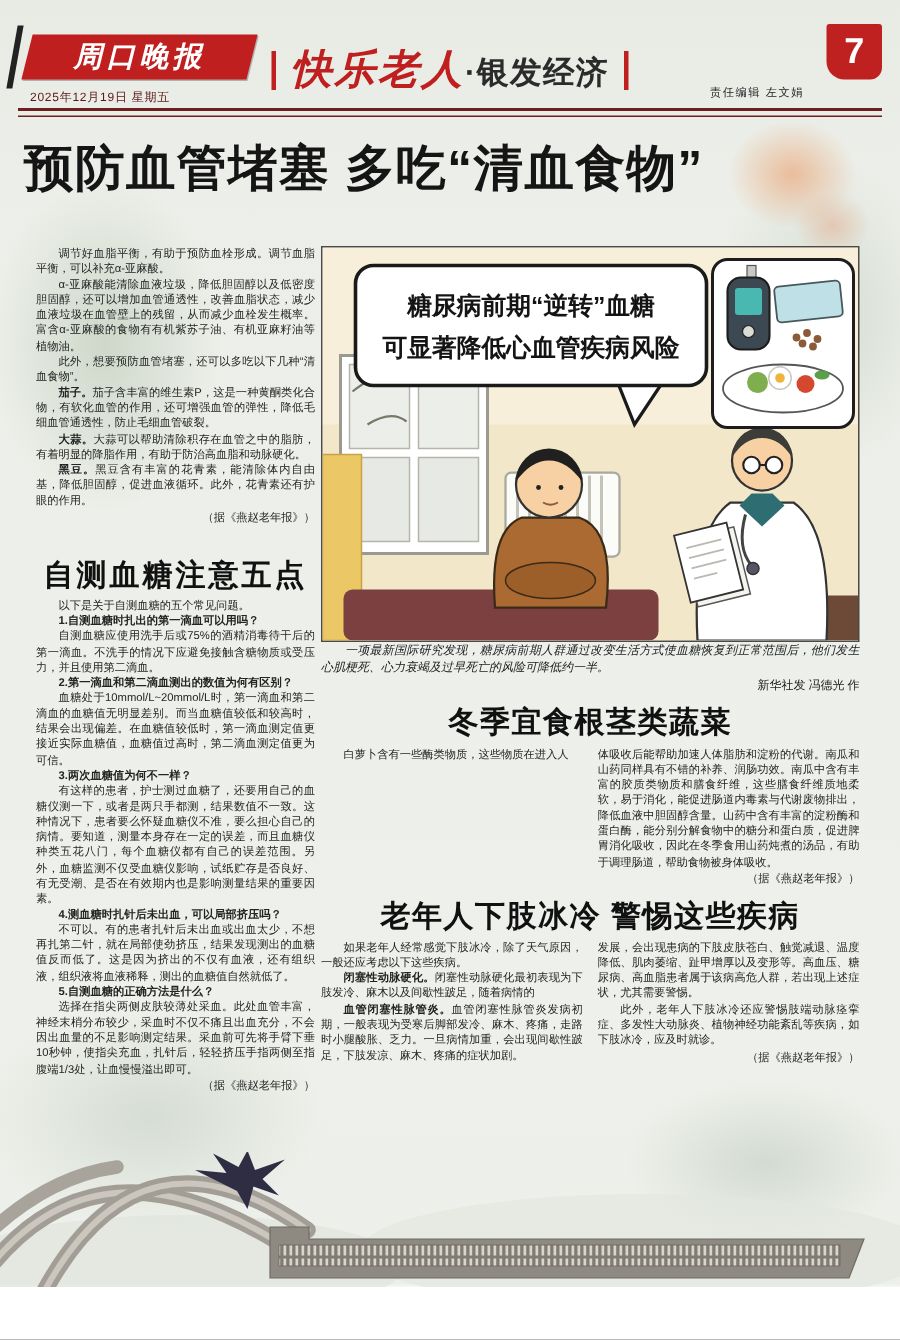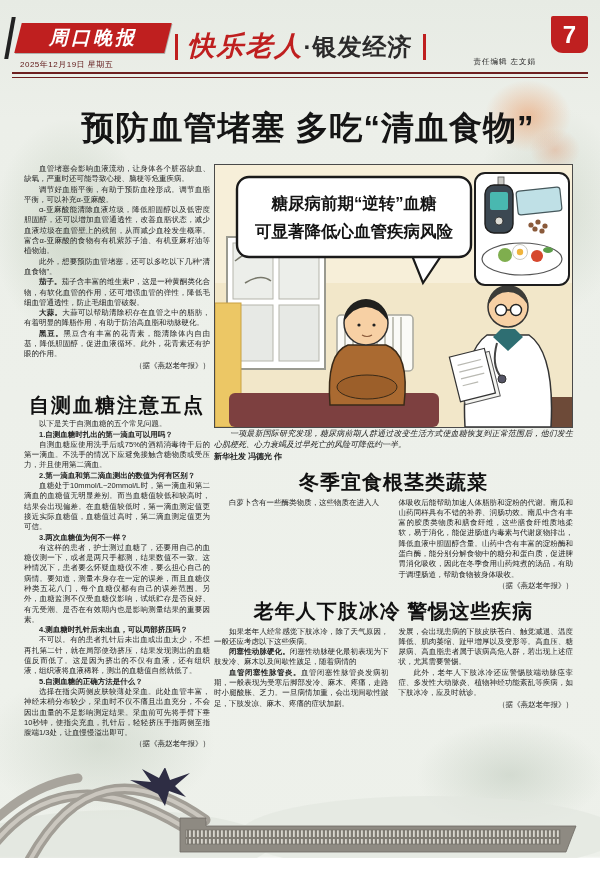--- a/index.html
+++ b/index.html
@@ -18,49 +18,49 @@
   .header{position:absolute;left:12px;top:16px;right:12px;height:54px;}
   .masthead{position:absolute;left:6px;top:7px;width:150px;height:30px;background:#bf1f1f;
             transform:skewX(-14deg);box-shadow:1px 1px 0 rgba(0,0,0,.25);display:flex;align-items:center;justify-content:center;}
   .masthead::before{content:"";position:absolute;left:-10px;top:-6px;width:4px;height:42px;background:#222;transform:skewX(4deg);}
   .masthead-text{transform:skewX(14deg);color:#fff;font-family:"Liberation Serif","DejaVu Serif",serif;
                  font-weight:bold;font-style:italic;font-size:19px;letter-spacing:3px;white-space:nowrap;}
   .issue-date{position:absolute;left:8px;top:43px;font-size:8px;color:#5d1414;letter-spacing:.5px;}
   .section-title{position:absolute;left:0;right:0;top:12px;text-align:center;white-space:nowrap;}
   .section-title .bar{display:inline-block;width:3px;height:26px;background:#bf1f1f;vertical-align:-5px;margin:0 10px;}
   .st-red{font-family:"Liberation Serif","DejaVu Serif",serif;font-style:italic;font-weight:bold;font-size:27px;color:#bf1f1f;letter-spacing:2px;}
-  .st-dark{font-weight:bold;font-size:24px;color:#2b2b2b;letter-spacing:1px;}
+  .st-dark{font-weight:bold;font-size:21px;color:#2b2b2b;letter-spacing:1px;}
   .editor{position:absolute;right:52px;bottom:3px;font-size:7.5px;color:#222;letter-spacing:1px;margin-left:25px;}
   .page-badge{position:absolute;right:0;top:0;width:37px;height:37px;background:#bf2020;color:#fff;
               border-radius:2px 2px 8px 12px;display:flex;align-items:center;justify-content:center;
               font-size:24px;font-weight:bold;}
   .rule{position:absolute;left:12px;right:12px;top:72px;height:3px;border-top:2px solid #6e2020;border-bottom:1px solid #6e2020;}
 
   
-  .headline{position:absolute;left:16px;right:0;top:90px;margin:16px;text-align:center;
+  .headline{position:absolute;left:16px;right:0;top:90px;margin:0;text-align:left;
             font-size:33px;font-weight:bold;color:#151515;letter-spacing:1px;white-space:nowrap;}
 
   
   .art p{margin:0;text-indent:2em;text-align:justify;}
   .flush{text-indent:0 !important;}
   .attr{text-align:right;font-size:7.5px;margin-top:1px;}
   .col-left{position:absolute;left:24px;top:164px;width:186px;font-size:7.5px;line-height:10.3px;color:#242424;}
   .col-left h2{margin:29px 0 9px;text-align:center;font-size:20px;letter-spacing:2px;color:#111;}
   .col-right{position:absolute;left:214px;top:164px;width:359px;font-size:7.5px;line-height:10.3px;color:#242424;}
   .col-right h2{margin:15px 0 10px;text-align:center;font-size:20px;letter-spacing:1px;color:#111;}
   .two-col{display:flex;gap:10px;}
   .two-col>div{flex:1;min-width:0;}
 
   
   .figure{position:relative;width:357px;height:262px;border:1px solid #4a4a4a;background:#f2e7c9;overflow:hidden;}
   .figure svg{display:block;}
   .bubble-text{font:bold 16.5px "Liberation Sans","DejaVu Sans",sans-serif;fill:#141414;}
   .caption{margin:6px 2px 0;font-family:"Liberation Serif","DejaVu Serif",serif;font-style:italic;
            font-size:8px;line-height:11px;text-align:justify;text-indent:2em;color:#1c1c1c;}
-  .credit{font-family:"Liberation Serif","DejaVu Serif",serif;font-weight:bold;font-size:8px;margin-top:2px;color:#1c1c1c;}
+  .credit{font-family:"Liberation Serif","DejaVu Serif",serif;font-weight:normal;font-size:8px;text-align:right;margin-top:2px;color:#1c1c1c;}
 
   
   .footer-art{position:absolute;left:0;top:768px;width:600px;height:92px;}
   .white-strip{position:absolute;left:0;top:858px;width:600px;height:35px;background:#fff;}
 </style>
 </head>
 <body>
 
 <div class="page">
 
@@ -81,21 +81,20 @@
     </div>
     <div class="editor">责任编辑 左文娟</div>
     <div class="page-badge">7</div>
   </header>
   <div class="rule"></div>
 
   <h1 class="headline">预防血管堵塞  多吃“清血食物”</h1>
 
   <section class="col-left art">
     <div>
-        <p>血管堵塞会影响血液流动，让身体各个脏器缺血、缺氧，严重时还可能导致心梗、脑梗等危重疾病。</p>
         <p>调节好血脂平衡，有助于预防血栓形成。调节血脂平衡，可以补充α-亚麻酸。</p>
         <p>α-亚麻酸能清除血液垃圾，降低胆固醇以及低密度胆固醇，还可以增加血管通透性，改善血脂状态，减少血液垃圾在血管壁上的残留，从而减少血栓发生概率。富含α-亚麻酸的食物有有机紫苏子油、有机亚麻籽油等植物油。</p>
         <p>此外，想要预防血管堵塞，还可以多吃以下几种“清血食物”。</p>
         <p><b>茄子。</b>茄子含丰富的维生素P，这是一种黄酮类化合物，有软化血管的作用，还可增强血管的弹性，降低毛细血管通透性，防止毛细血管破裂。</p>
         <p><b>大蒜。</b>大蒜可以帮助清除积存在血管之中的脂肪，有着明显的降脂作用，有助于防治高血脂和动脉硬化。</p>
         <p><b>黑豆。</b>黑豆含有丰富的花青素，能清除体内自由基，降低胆固醇，促进血液循环。此外，花青素还有护眼的作用。</p>
       </div>
     <div class="attr">（据《燕赵老年报》）</div>
     <h2>自测血糖注意五点</h2>
     <div>

